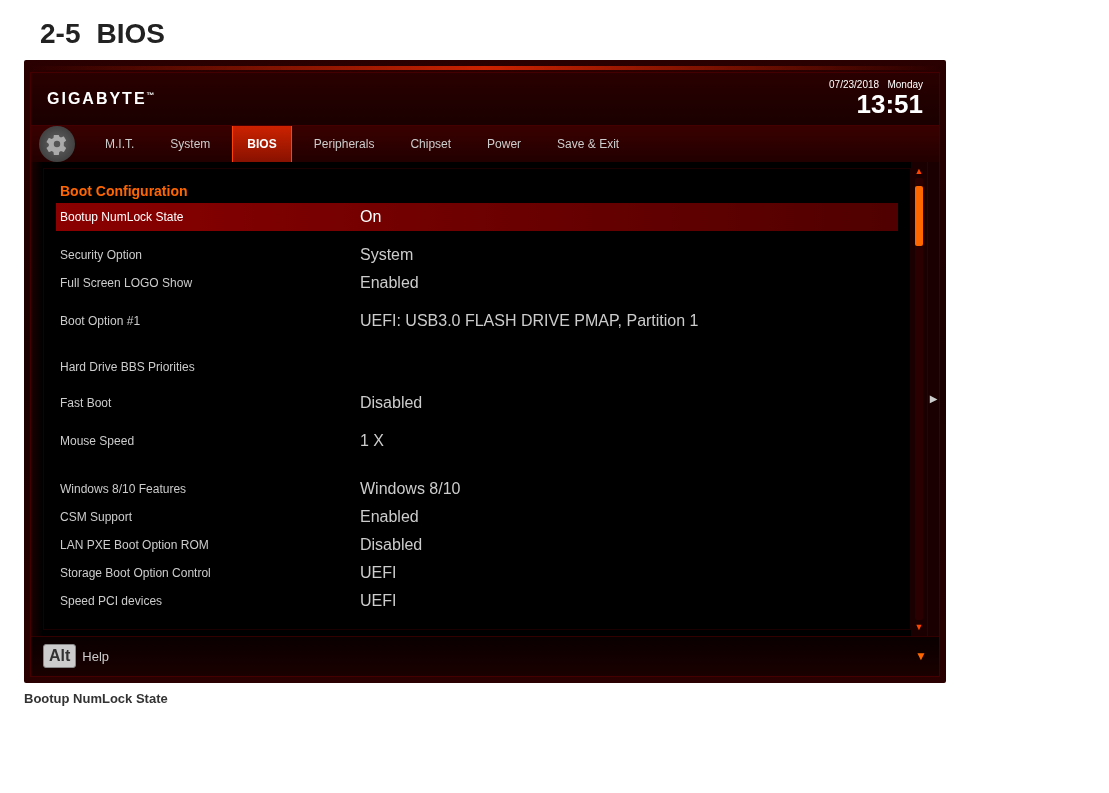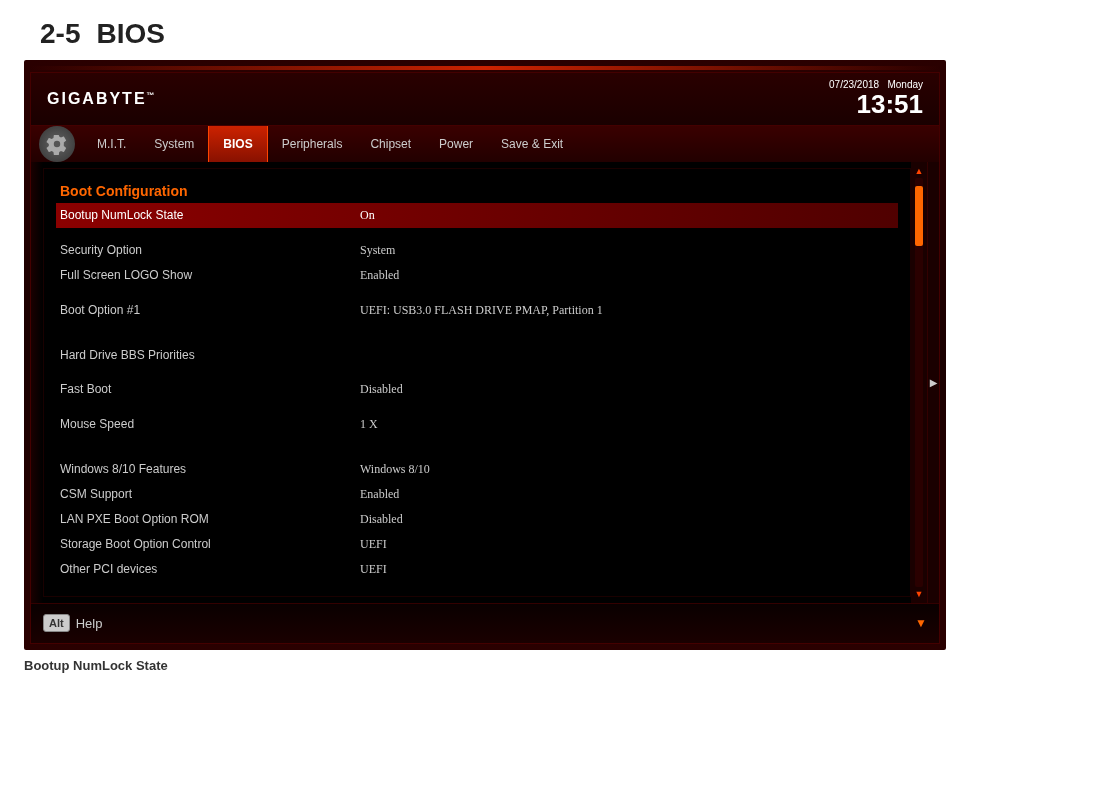--- a/index.html
+++ b/index.html
@@ -67,21 +67,21 @@
       line-height: 1.1;
     }
 
     
     .nav-bar {
       background: linear-gradient(to bottom, #3a0000, #220000);
       display: flex;
       align-items: center;
       padding: 0 8px;
       height: 36px;
-      gap: 0;
+      gap: 8px;
     }
 
     .gear-icon {
       width: 36px;
       height: 36px;
       background: radial-gradient(circle, #555 30%, #333 100%);
       border-radius: 50%;
       display: flex;
       align-items: center;
       justify-content: center;
@@ -135,22 +135,21 @@
 
     .setting-name {
       color: #ccc;
       font-size: 12px;
       min-width: 300px;
       flex-shrink: 0;
     }
 
     .setting-value {
       color: #ccc;
-      font-size: 12px;
-      font-family: Liberation Serif, serif;
+      font-size: 16px;
     }
 
     .setting-row.highlighted .setting-name {
       color: #fff;
     }
 
     .setting-row.highlighted .setting-value {
       color: #fff;
     }
 
@@ -166,21 +165,21 @@
       padding: 6px 12px;
       border-top: 1px solid #330000;
       height: 40px;
     }
 
     .alt-key {
       background: #ccc;
       border: 1px solid #888;
       border-radius: 3px;
       padding: 2px 5px;
-      font-size: 11px;
+      font-size: 16px;
       color: #333;
       font-weight: bold;
       margin-right: 6px;
     }
 
     .bottom-help {
       color: #ccc;
       font-size: 13px;
       text-align: center;
     }
@@ -332,21 +331,21 @@
             <span class="setting-name">LAN PXE Boot Option ROM</span>
             <span class="setting-value">Disabled</span>
           </div>
 
           <div class="setting-row">
             <span class="setting-name">Storage Boot Option Control</span>
             <span class="setting-value">UEFI</span>
           </div>
 
           <div class="setting-row">
-            <span class="setting-name">Other PCI devices</span>
+            <span class="setting-name">Speed PCI devices</span>
             <span class="setting-value">UEFI</span>
           </div>
 
         </div>
 
         <div style="width:16px; display:flex; flex-direction:column; align-items:center; background:#1a0000; padding:4px 2px;">
           <div style="color:#ff4400; font-size:9px; margin-bottom:2px;">▲</div>
           <div style="flex:1; width:8px; background:#2a0000; border-radius:2px; position:relative;">
             <div style="width:8px; height:60px; background:#ff6600; border-radius:2px; position:absolute; top:8px;"></div>
           </div>

